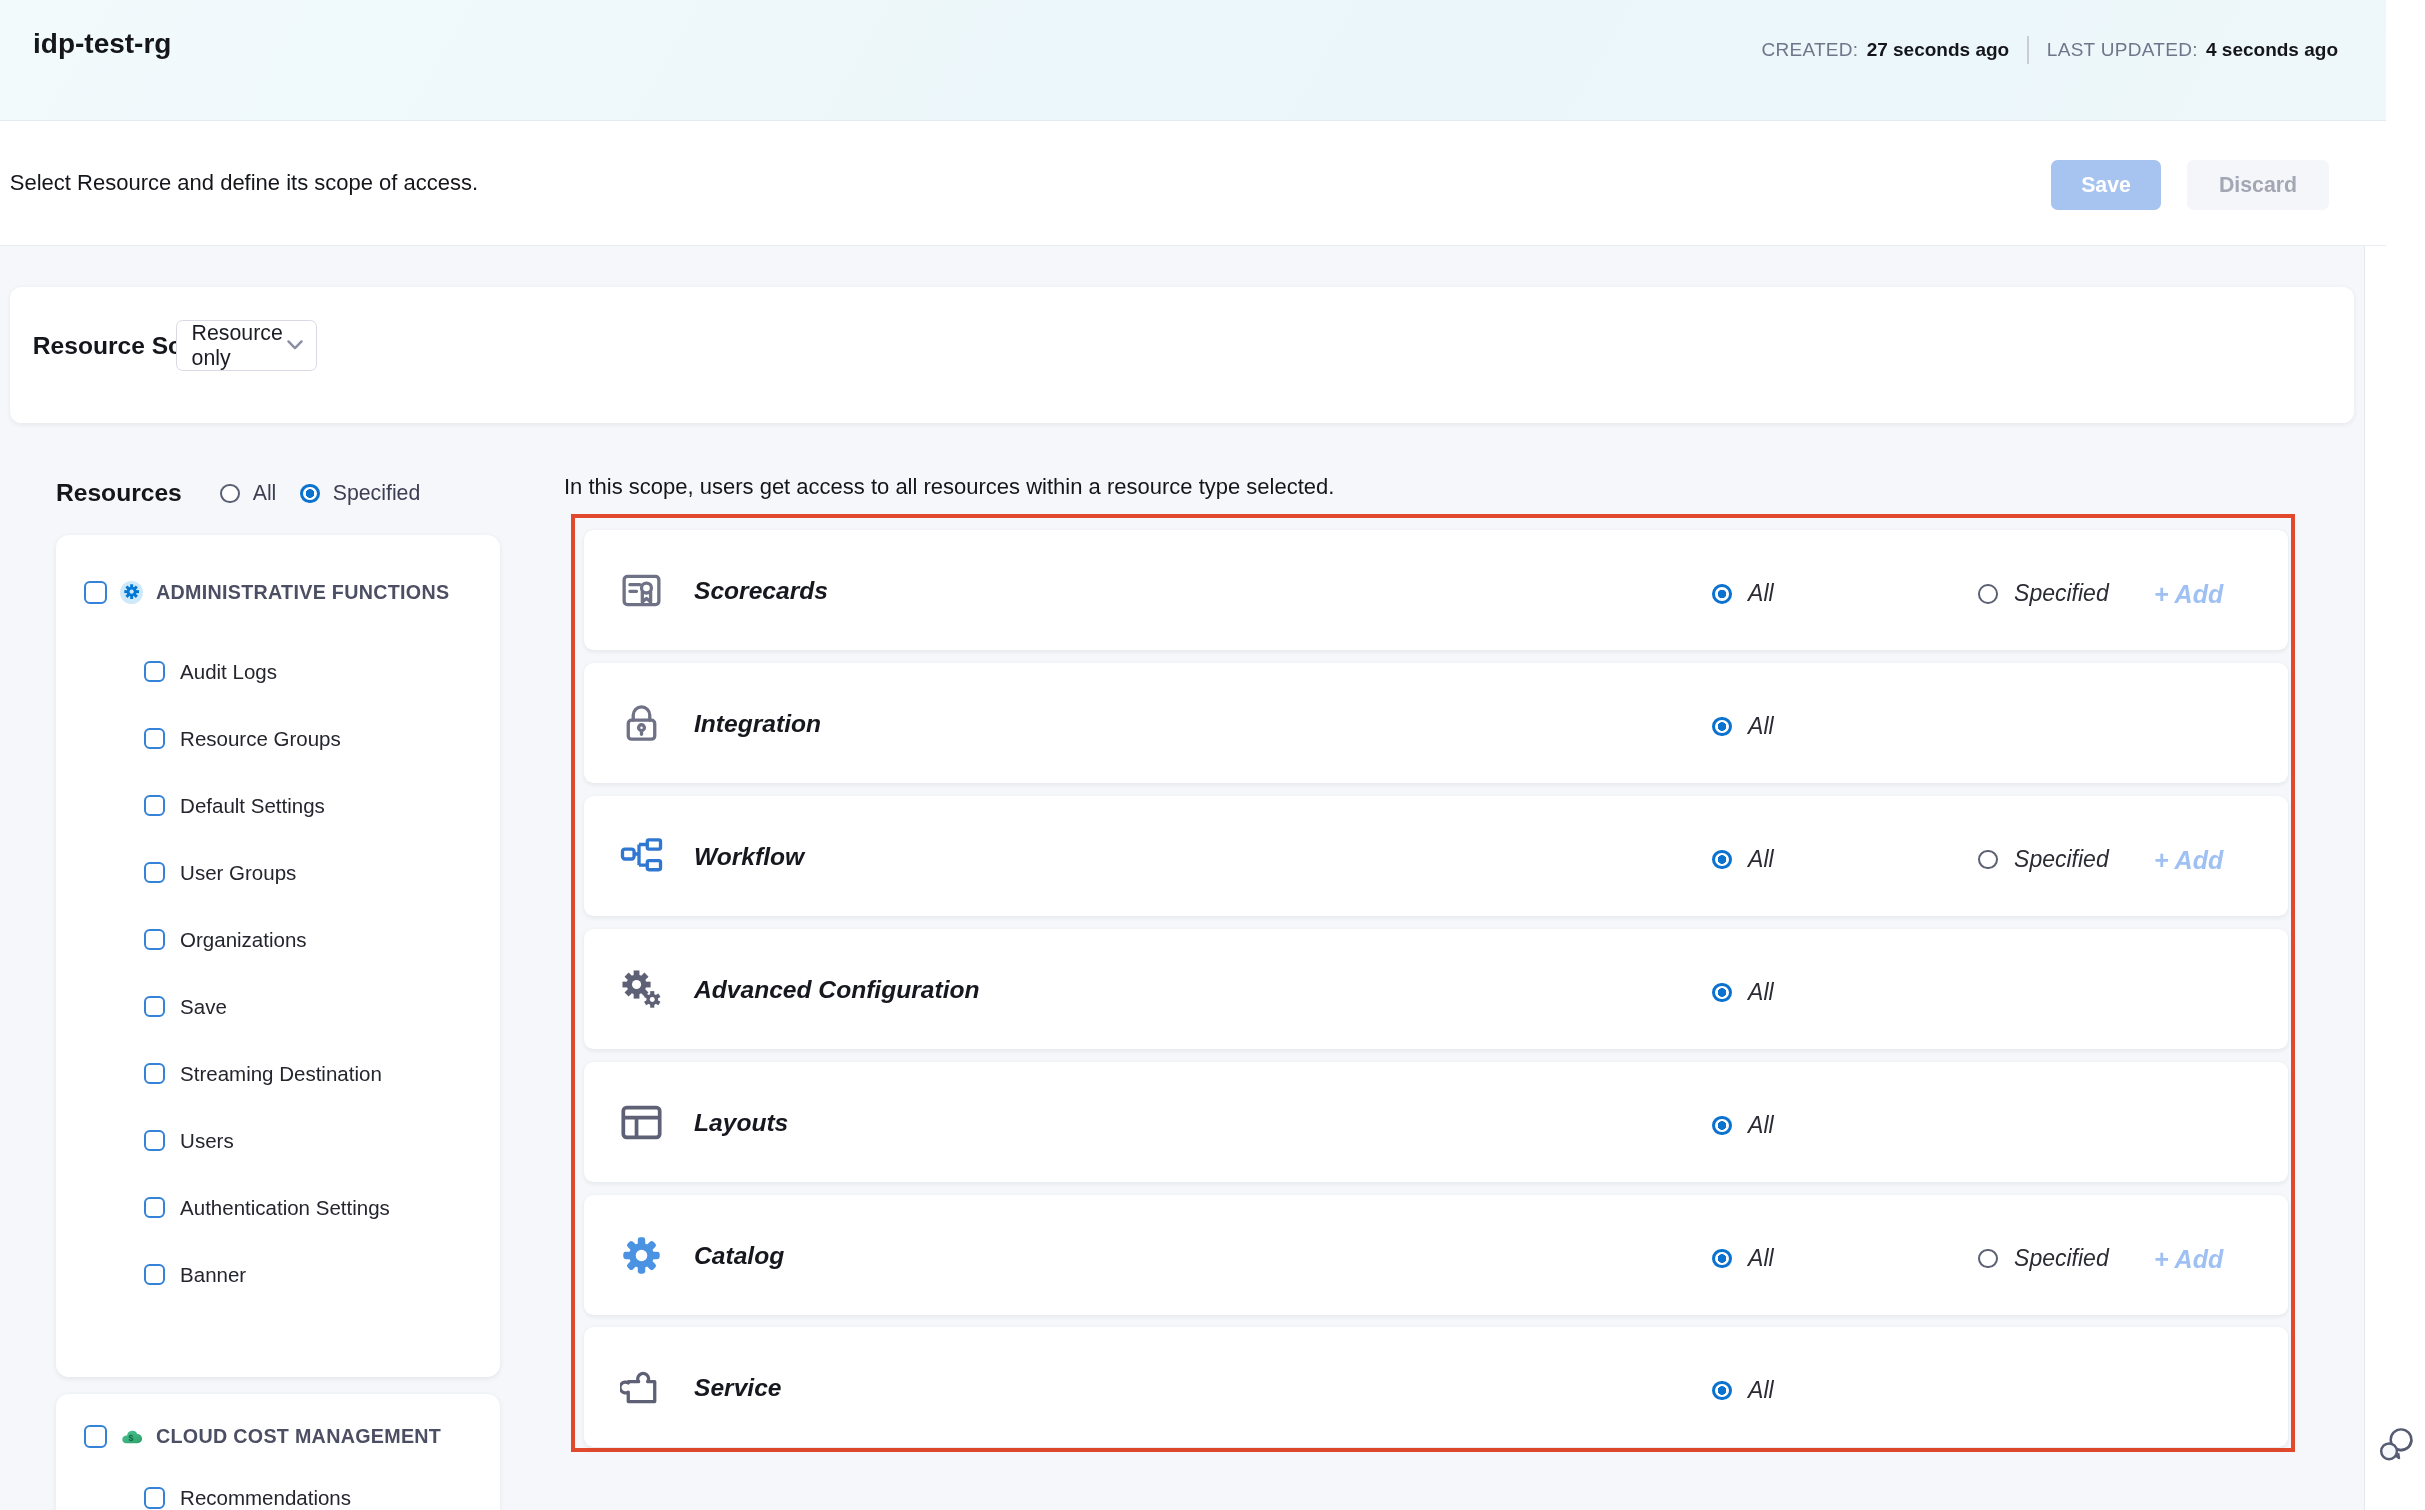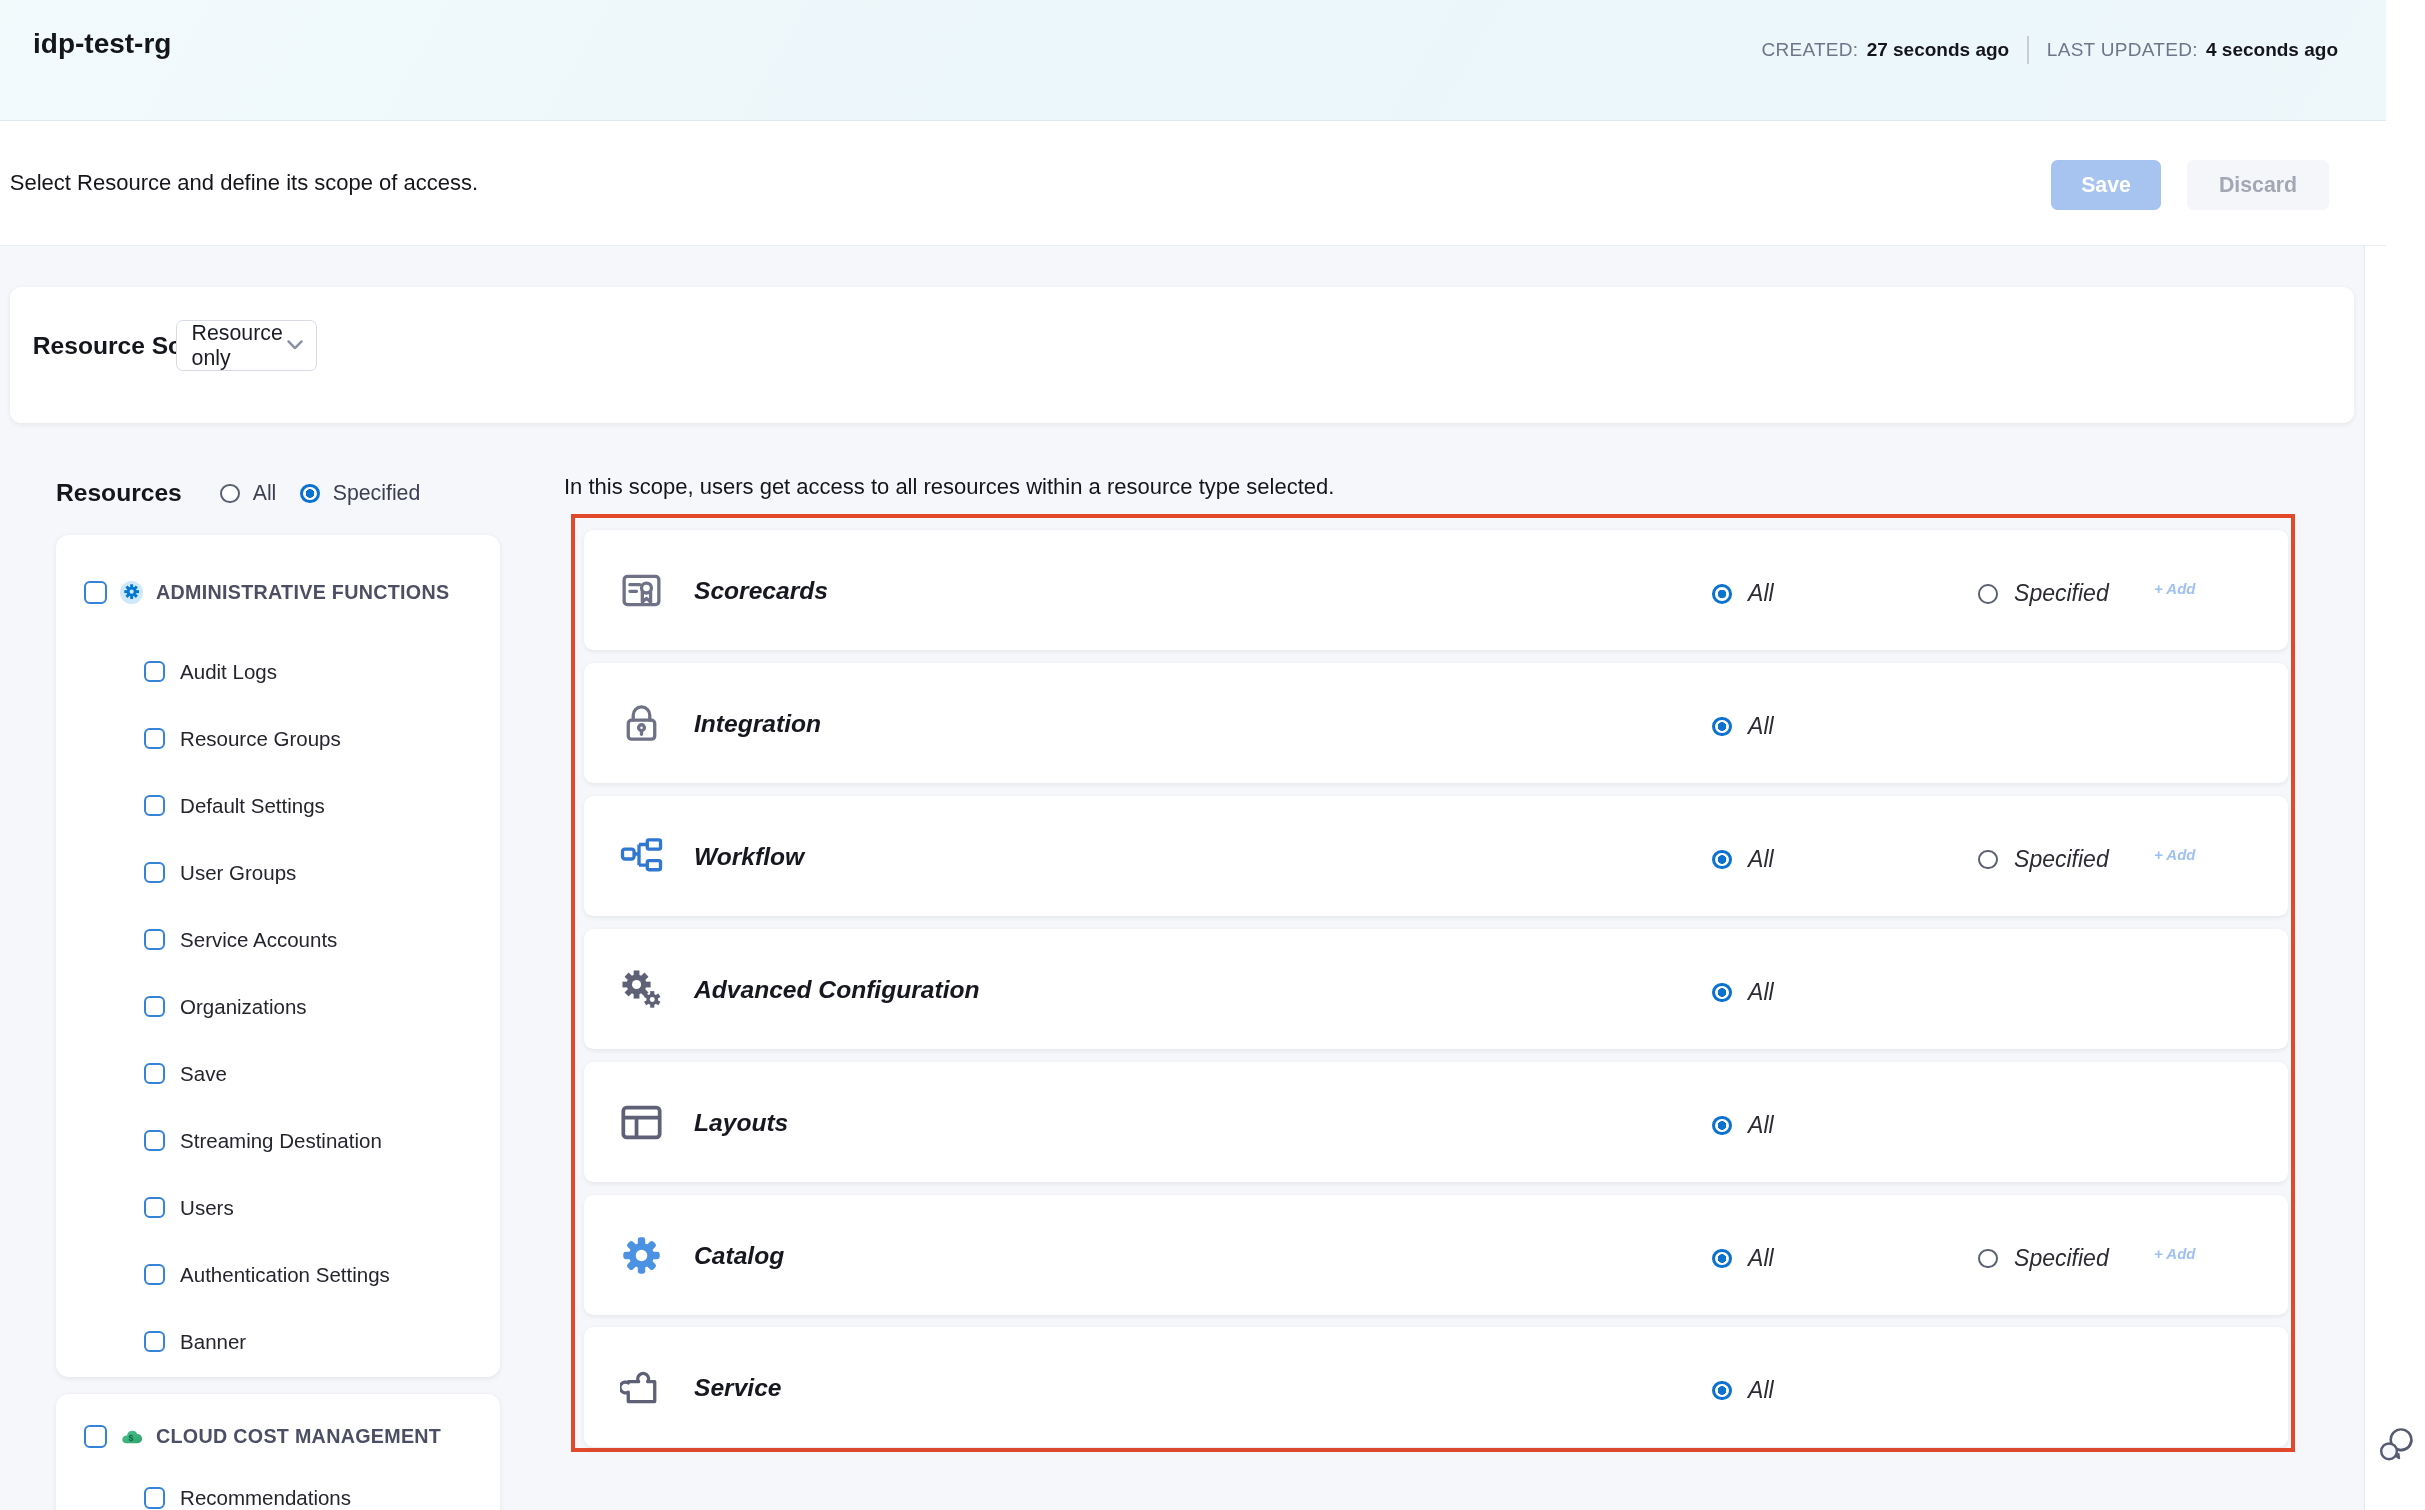--- a/index.html
+++ b/index.html
@@ -72,21 +72,21 @@
   .red-box{position:absolute;left:571px;top:514px;width:1724px;height:938px;
     border:4.1px solid #e2492c;box-sizing:border-box;font-style:italic;}
   .res-row{position:absolute;left:9px;width:1704px;height:120px;background:#fff;border-radius:9.8px;
     box-shadow:0 1.6px 4.1px rgba(31,41,55,.07);}
   .row-icon{position:absolute;left:36px;top:39px;width:43px;height:43px;}
   .row-label{position:absolute;left:110px;top:47px;font-size:24.6px;font-weight:600;color:#17181f;}
   .opt{position:absolute;top:50px;display:flex;align-items:center;gap:16.4px;}
   .opt .olbl{font-size:23px;color:#2a2b33;}
   .opt-all{left:1128px;}
   .opt-spec{left:1394px;}
-  .add-btn{position:absolute;left:1570px;top:50px;font-size:15px;font-weight:700;color:#9fc0f2;cursor:pointer;}
+  .add-btn{position:absolute;left:1570px;top:50px;font-size:25px;font-weight:700;color:#9fc0f2;cursor:pointer;}
 
   
   .chat-fab{position:absolute;left:2375px;top:1424px;width:43px;height:39px;cursor:pointer;}
 </style>
 </head>
 <body>
 
 <div class="page">
 
   <div class="topbar">
@@ -162,24 +162,20 @@
           <span class="cbx"></span>
           <span class="item-label">Resource Groups</span>
         </div>
         <div class="item-row">
           <span class="cbx"></span>
           <span class="item-label">Default Settings</span>
         </div>
         <div class="item-row">
           <span class="cbx"></span>
           <span class="item-label">User Groups</span>
-        </div>
-        <div class="item-row">
-          <span class="cbx"></span>
-          <span class="item-label">Service Accounts</span>
         </div>
         <div class="item-row">
           <span class="cbx"></span>
           <span class="item-label">Organizations</span>
         </div>
         <div class="item-row">
           <span class="cbx"></span>
           <span class="item-label">Save</span>
         </div>
         <div class="item-row">

